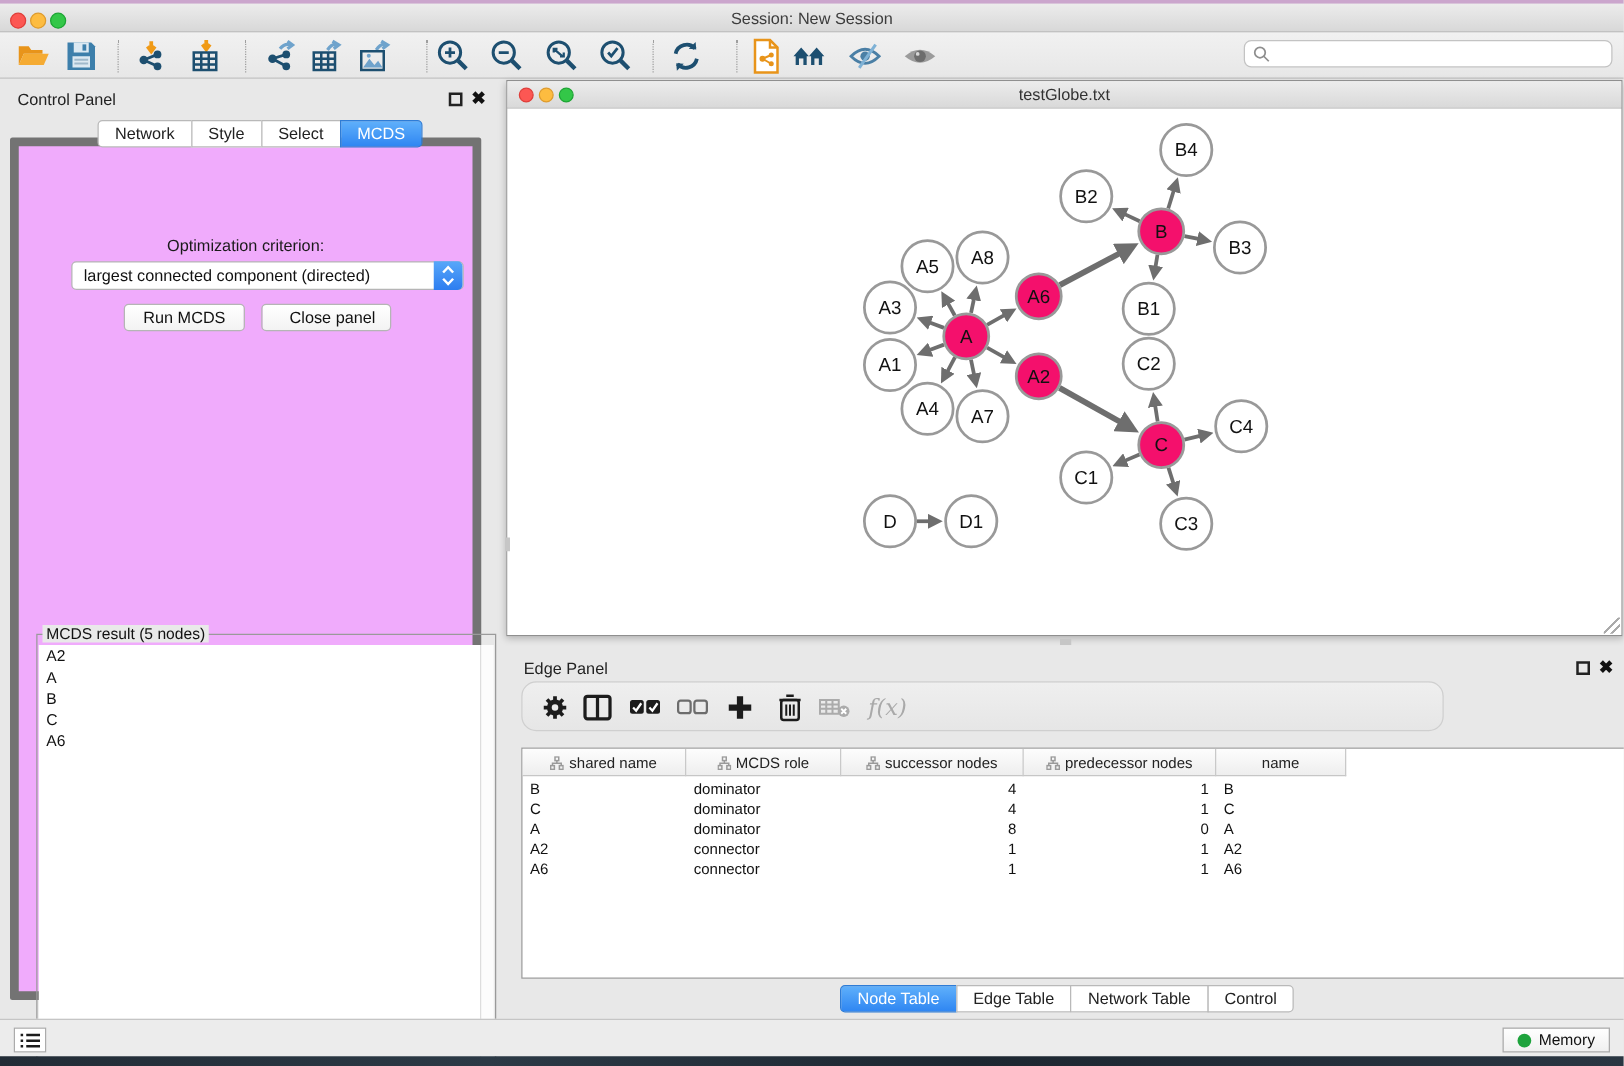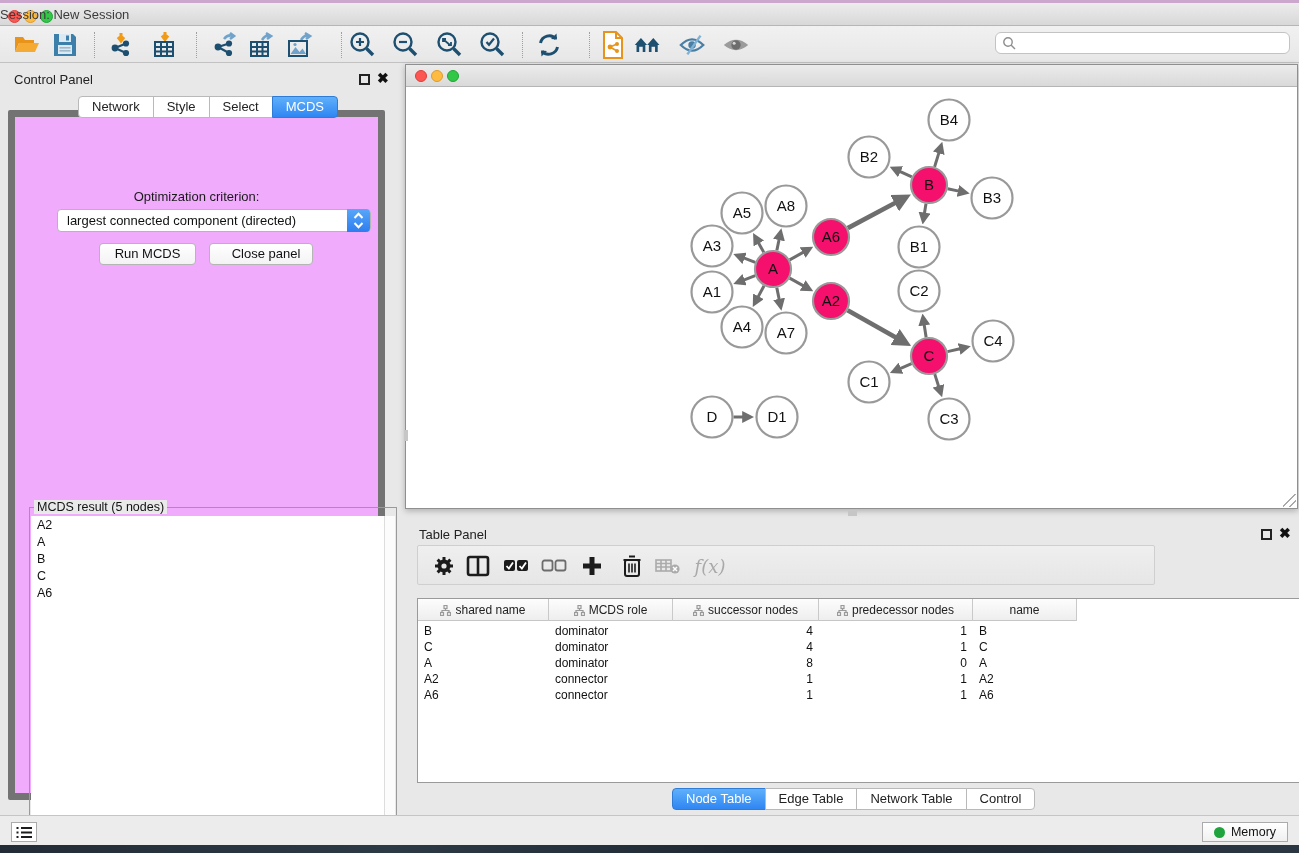--- a/index.html
+++ b/index.html
@@ -3,21 +3,21 @@
 <meta charset="utf-8">
 <style>
   * { margin:0; padding:0; box-sizing:border-box; }
   html,body { width:1299px; height:853px; overflow:hidden; }
   body { font-family:"Liberation Sans", sans-serif; background:#e8e8e8; position:relative; font-size:13px; color:#222; }
 
   
   .desktop-strip-top { position:absolute; left:0; top:0; width:1299px; height:3px; background:#cba6cd; }
   .titlebar { position:absolute; left:0; top:3px; width:1299px; height:23px;
     background:linear-gradient(#ececec,#d8d8d8); border-bottom:1px solid #b6b6b6; }
-  .titlebar .title { position:absolute; left:0; right:0; top:4px; color:#3c3c3c; font-size:13px; }
+  .titlebar .title { position:absolute; left:0; right:0; top:4px; text-align:center; color:#3c3c3c; font-size:13px; }
   .tl { position:absolute; top:7px; width:13px; height:13px; border-radius:50%; }
   .tl.red{ left:8px; background:#fc5753; border:1px solid #df3e3a;}
   .tl.yellow{ left:24px; background:#fdbc40; border:1px solid #de9b2d;}
   .tl.green{ left:40px; background:#33c748; border:1px solid #1da534;}
 
   .toolbar { position:absolute; left:0; top:26px; width:1299px; height:37px;
     background:linear-gradient(#f1f1f1,#e7e7e7); border-bottom:1px solid #c2c2c2; }
   .tbi { position:absolute; top:5px; width:30px; height:28px; display:flex; align-items:center; justify-content:center; cursor:default; }
   .tbsep { position:absolute; top:6px; width:0; height:26px; border-left:1px dotted #9f9f9f; }
   .searchbox { position:absolute; left:995px; top:6px; width:295px; height:22px; background:#fff;
@@ -63,21 +63,21 @@
   .vscroll-mark { position:absolute; left:-2px; top:365px; width:4px; height:11px; background:#c6c6c6; }
   .grip { position:absolute; right:1px; bottom:1px; width:13px; height:13px;
     background:
       linear-gradient(135deg, transparent 45%, #aaa 45%, #aaa 52%, transparent 52%),
       linear-gradient(135deg, transparent 70%, #aaa 70%, #aaa 77%, transparent 77%); }
   .hscroll-mark { position:absolute; left:848px; top:511px; width:9px; height:5px; background:#c6c6c6; }
 
   
   .tpanel { position:absolute; left:405px; top:520px; width:894px; height:292px; }
   .tp-toolbar { position:absolute; left:12px; top:25px; width:738px; height:40px;
-    background:linear-gradient(#efefef,#e6e6e6); border:1px solid #cfcfcf; border-radius:2px; }
+    background:linear-gradient(#efefef,#e6e6e6); border:1px solid #cfcfcf; border-radius:12px; }
   .tpi { position:absolute; top:6px; width:28px; height:28px; display:flex; align-items:center; justify-content:center; }
   .fx { font-family:"DejaVu Serif", serif; font-style:italic; font-size:18px; color:#a9a9a9; }
   .dtable { position:absolute; left:12px; top:78px; width:1280px; height:185px; background:#fff; border:1px solid #9a9a9a; overflow:hidden; }
   .thead { position:absolute; left:0; top:0; height:22px; display:flex;
     background:linear-gradient(#fdfdfd,#eeeeee); border-bottom:1px solid #c6c6c6; }
   .th { display:flex; align-items:center; justify-content:center; gap:4px; border-right:1px solid #c9c9c9;
     font-size:12px; color:#222; height:22px; }
   .trow { position:absolute; left:0; height:16px; display:flex; }
   .td { font-size:12px; color:#111; height:16px; line-height:16px; padding:0 6px; white-space:nowrap; overflow:hidden; }
   .tp-tabs { position:absolute; left:267px; top:268px; display:flex; }
@@ -292,20 +292,21 @@
       <div class="mcds-scroll"></div>
     </div>
   </div>
 </div>
 
 <div class="netwin">
   <div class="wtitle">
     <span class="ntl" style="left:9px;background:#fc5753;border:1px solid #df3e3a;"></span>
     <span class="ntl" style="left:25px;background:#fdbc40;border:1px solid #de9b2d;"></span>
     <span class="ntl" style="left:41px;background:#33c748;border:1px solid #1da534;"></span>
+    <div class="title">testGlobe.txt</div>
   </div>
   <div class="canvas">
     <svg id="graph-svg" width="891" height="421" viewBox="0 0 891 421">
       <defs>
         <marker id="arrow" viewBox="0 0 4 4" refX="0.3" refY="2" markerWidth="4" markerHeight="4" orient="auto">
           <path d="M0 0 L4 2 L0 4 Z" fill="#6e6e6e"></path>
         </marker>
       </defs>
       <g id="graph-edges">
           <line x1="357.7979982226807" y1="165.3770290474232" x2="352.4183084342697" y2="155.65887975222915" stroke="#6e6e6e" stroke-width="3" marker-end="url(#arrow)"></line>
@@ -373,21 +374,21 @@
           <text x="371" y="335" text-anchor="middle" font-size="15" fill="#111" font-family="&quot;Liberation Sans&quot;, sans-serif">D1</text>
         </g>
     </svg>
   </div>
   <div class="vscroll-mark"></div>
   <div class="grip"></div>
 </div>
 <div class="hscroll-mark"></div>
 
 <div class="tpanel">
-  <div class="panel-title">Table Panel</div>
+  <div class="panel-title">Edge Panel</div>
   <div class="panel-float" style="left:856px"></div>
   <div class="panel-close" style="left:874px">✖</div>
 
   <div class="tp-toolbar">
     <div class="tpi" style="left:12px">
       <svg width="24" height="24" viewBox="0 0 24 24">
         <g stroke="#1c1c1c" stroke-width="3">
             <path d="M12 3 v18 M3 12 h18 M5.6 5.6 l12.8 12.8 M18.4 5.6 L5.6 18.4"></path>
           </g>
         <circle cx="12" cy="12" r="6.5" fill="#1c1c1c"></circle>

